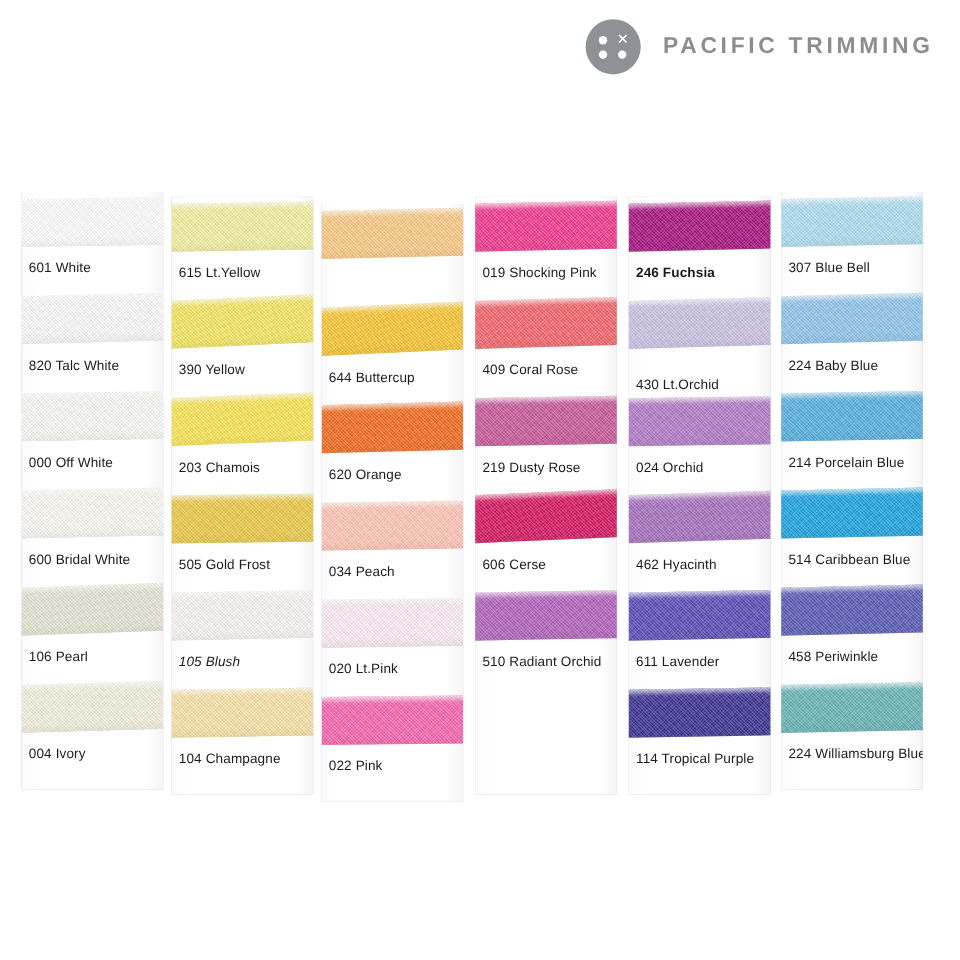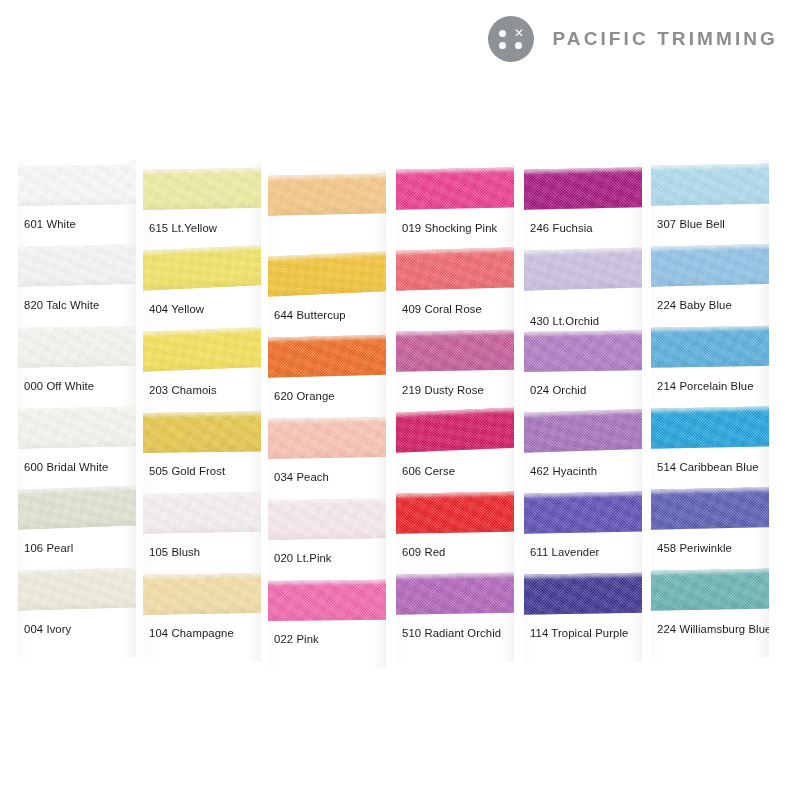--- a/index.html
+++ b/index.html
@@ -193,35 +193,35 @@
         <div class="swatch-cell" style="height: 81px;">
           <div class="ribbon-wrap" style="top: 2px;">
             <div class="ribbon" style="background: rgb(240, 237, 160); transform: rotate(-0.9deg); box-shadow: rgba(0, 0, 0, 0.055) 0px -3px 6px inset, rgba(255, 255, 255, 0.35) 0px 3px 5px inset;"></div>
           </div>
           <div class="swatch-label" style="top: 58px;">615 Lt.Yellow</div>
         </div>
         <div class="swatch-cell" style="height: 81px;">
           <div class="ribbon-wrap" style="top: 2px;">
             <div class="ribbon" style="background: rgb(242, 228, 99); transform: rotate(-2.6deg); box-shadow: rgba(0, 0, 0, 0.055) 0px -3px 6px inset, rgba(255, 255, 255, 0.35) 0px 3px 5px inset;"></div>
           </div>
-          <div class="swatch-label" style="top: 58px;">404 Yellow</div>
+          <div class="swatch-label" style="top: 58px;">390 Yellow</div>
         </div>
         <div class="swatch-cell" style="height: 81px;">
           <div class="ribbon-wrap" style="top: 2px;">
             <div class="ribbon" style="background: rgb(247, 226, 87); transform: rotate(-2.2deg); box-shadow: rgba(0, 0, 0, 0.055) 0px -3px 6px inset, rgba(255, 255, 255, 0.35) 0px 3px 5px inset;"></div>
           </div>
           <div class="swatch-label" style="top: 58px;">203 Chamois</div>
         </div>
         <div class="swatch-cell" style="height: 81px;">
           <div class="ribbon-wrap" style="top: 2px;">
             <div class="ribbon" style="background: rgb(232, 200, 74); transform: rotate(-0.7deg); box-shadow: rgba(0, 0, 0, 0.055) 0px -3px 6px inset, rgba(255, 255, 255, 0.35) 0px 3px 5px inset;"></div>
           </div>
           <div class="swatch-label" style="top: 58px;">505 Gold Frost</div>
         </div>
-        <div class="swatch-cell" style="height: 81px;">
+        <div class="swatch-cell" style="height: 81px; font-style: italic;">
           <div class="ribbon-wrap" style="top: 2px;">
             <div class="ribbon" style="background: rgb(246, 242, 241); transform: rotate(-1.1deg); box-shadow: rgba(0, 0, 0, 0.055) 0px -3px 6px inset, rgba(255, 255, 255, 0.35) 0px 3px 5px inset;"></div>
           </div>
           <div class="swatch-label" style="top: 58px;">105 Blush</div>
         </div>
         <div class="swatch-cell" style="height: 81px;">
           <div class="ribbon-wrap" style="top: 2px;">
             <div class="ribbon" style="background: rgb(245, 223, 166); transform: rotate(-0.9deg); box-shadow: rgba(0, 0, 0, 0.055) 0px -3px 6px inset, rgba(255, 255, 255, 0.35) 0px 3px 5px inset;"></div>
           </div>
           <div class="swatch-label" style="top: 58px;">104 Champagne</div>
@@ -289,39 +289,33 @@
           <div class="swatch-label" style="top: 58px;">219 Dusty Rose</div>
         </div>
         <div class="swatch-cell" style="height: 81px;">
           <div class="ribbon-wrap" style="top: 2px;">
             <div class="ribbon" style="background: rgb(211, 24, 96); transform: rotate(-2.4deg); box-shadow: rgba(0, 0, 0, 0.055) 0px -3px 6px inset, rgba(255, 255, 255, 0.35) 0px 3px 5px inset;"></div>
           </div>
           <div class="swatch-label" style="top: 58px;">606 Cerse</div>
         </div>
         <div class="swatch-cell" style="height: 81px;">
           <div class="ribbon-wrap" style="top: 2px;">
-            <div class="ribbon" style="background: rgb(236, 31, 36); transform: rotate(-1.1deg); box-shadow: rgba(0, 0, 0, 0.055) 0px -3px 6px inset, rgba(255, 255, 255, 0.35) 0px 3px 5px inset;"></div>
-          </div>
-          <div class="swatch-label" style="top: 58px;">609 Red</div>
-        </div>
-        <div class="swatch-cell" style="height: 81px;">
-          <div class="ribbon-wrap" style="top: 2px;">
             <div class="ribbon" style="background: rgb(177, 99, 187); transform: rotate(-1deg); box-shadow: rgba(0, 0, 0, 0.055) 0px -3px 6px inset, rgba(255, 255, 255, 0.35) 0px 3px 5px inset;"></div>
           </div>
           <div class="swatch-label" style="top: 58px;">510 Radiant Orchid</div>
         </div>
       </div>
     </div>
     <div class="swatch-column" style="left: 524px; top: 14px; height: 498px;">
       <div class="col-inner">
         <div class="swatch-cell" style="height: 81px;">
           <div class="ribbon-wrap" style="top: 2px;">
             <div class="ribbon" style="background: rgb(165, 21, 126); transform: rotate(-1.3deg); box-shadow: rgba(0, 0, 0, 0.055) 0px -3px 6px inset, rgba(255, 255, 255, 0.35) 0px 3px 5px inset;"></div>
           </div>
-          <div class="swatch-label" style="top: 58px;">246 Fuchsia</div>
+          <div class="swatch-label" style="top: 58px; font-weight: bold;">246 Fuchsia</div>
         </div>
         <div class="swatch-cell" style="height: 81px;">
           <div class="ribbon-wrap" style="top: 2px;">
             <div class="ribbon" style="background: rgb(202, 193, 226); transform: rotate(-1.6deg); box-shadow: rgba(0, 0, 0, 0.055) 0px -3px 6px inset, rgba(255, 255, 255, 0.35) 0px 3px 5px inset;"></div>
           </div>
           <div class="swatch-label" style="top: 58px; margin-top: 12px;">430 Lt.Orchid</div>
         </div>
         <div class="swatch-cell" style="height: 81px;">
           <div class="ribbon-wrap" style="top: 2px;">
             <div class="ribbon" style="background: rgb(176, 123, 196); transform: rotate(-0.8deg); box-shadow: rgba(0, 0, 0, 0.055) 0px -3px 6px inset, rgba(255, 255, 255, 0.35) 0px 3px 5px inset;"></div>

